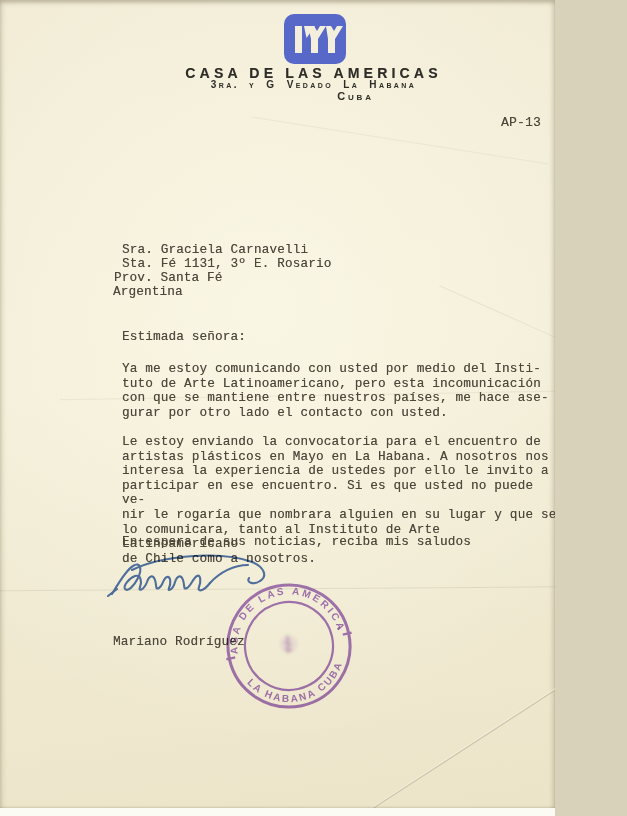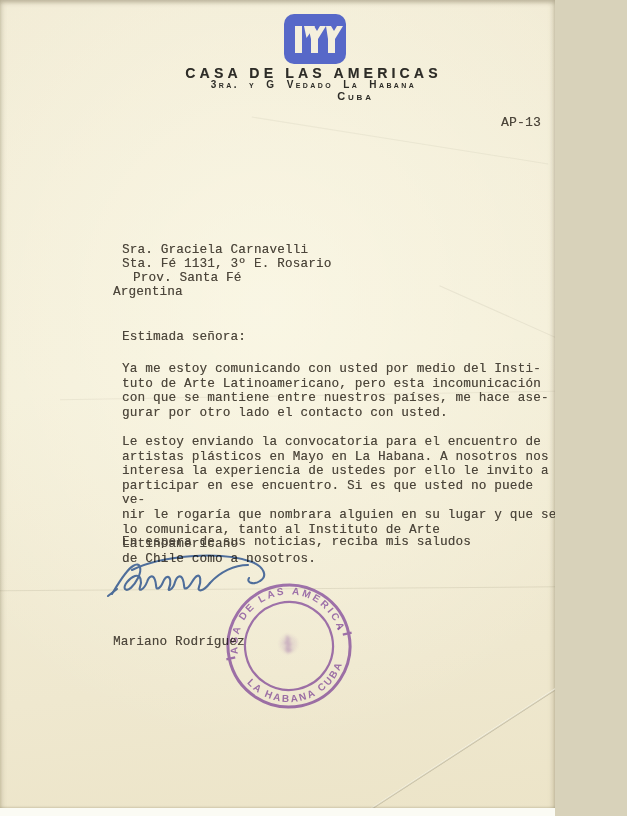--- a/index.html
+++ b/index.html
@@ -55,21 +55,21 @@
   <div class="letterhead-text org">CASA DE LAS AMERICAS</div>
   <div class="letterhead-text addr">3ra. y G Vedado  La Habana</div>
   <div class="letterhead-text country">Cuba</div>
 
   <div class="type" style="left:457px;top:116px;font-size:13px;margin-left:44px;">AP-13</div>
 
 
   <div>
     <div class="type" style="left:122px;top:243px;">Sra. Graciela Carnavelli</div>
     <div class="type" style="left:122px;top:257px;">Sta. Fé 1131, 3º E. Rosario</div>
-    <div class="type" style="left:133px;top:271px;">Prov. Santa Fé</div>
+    <div class="type" style="left:114px;top:271px;">Prov. Santa Fé</div>
     <div class="type" style="left:113px;top:285px;">Argentina</div>
   </div>
 
   <div class="type" style="left:122px;top:330px;text-align:right;">Estimada señora:</div>
 
   <div class="type" style="left:122px;top:362px;width:430px;">Ya me estoy comunicando con usted por medio del Insti-
 tuto de Arte Latinoamericano, pero esta incomunicación
 con que se mantiene entre nuestros países, me hace ase-
 gurar por otro lado el contacto con usted.</div>
   <div class="type" style="left:122px;top:435px;width:440px;">Le estoy enviando la convocatoria para el encuentro de

